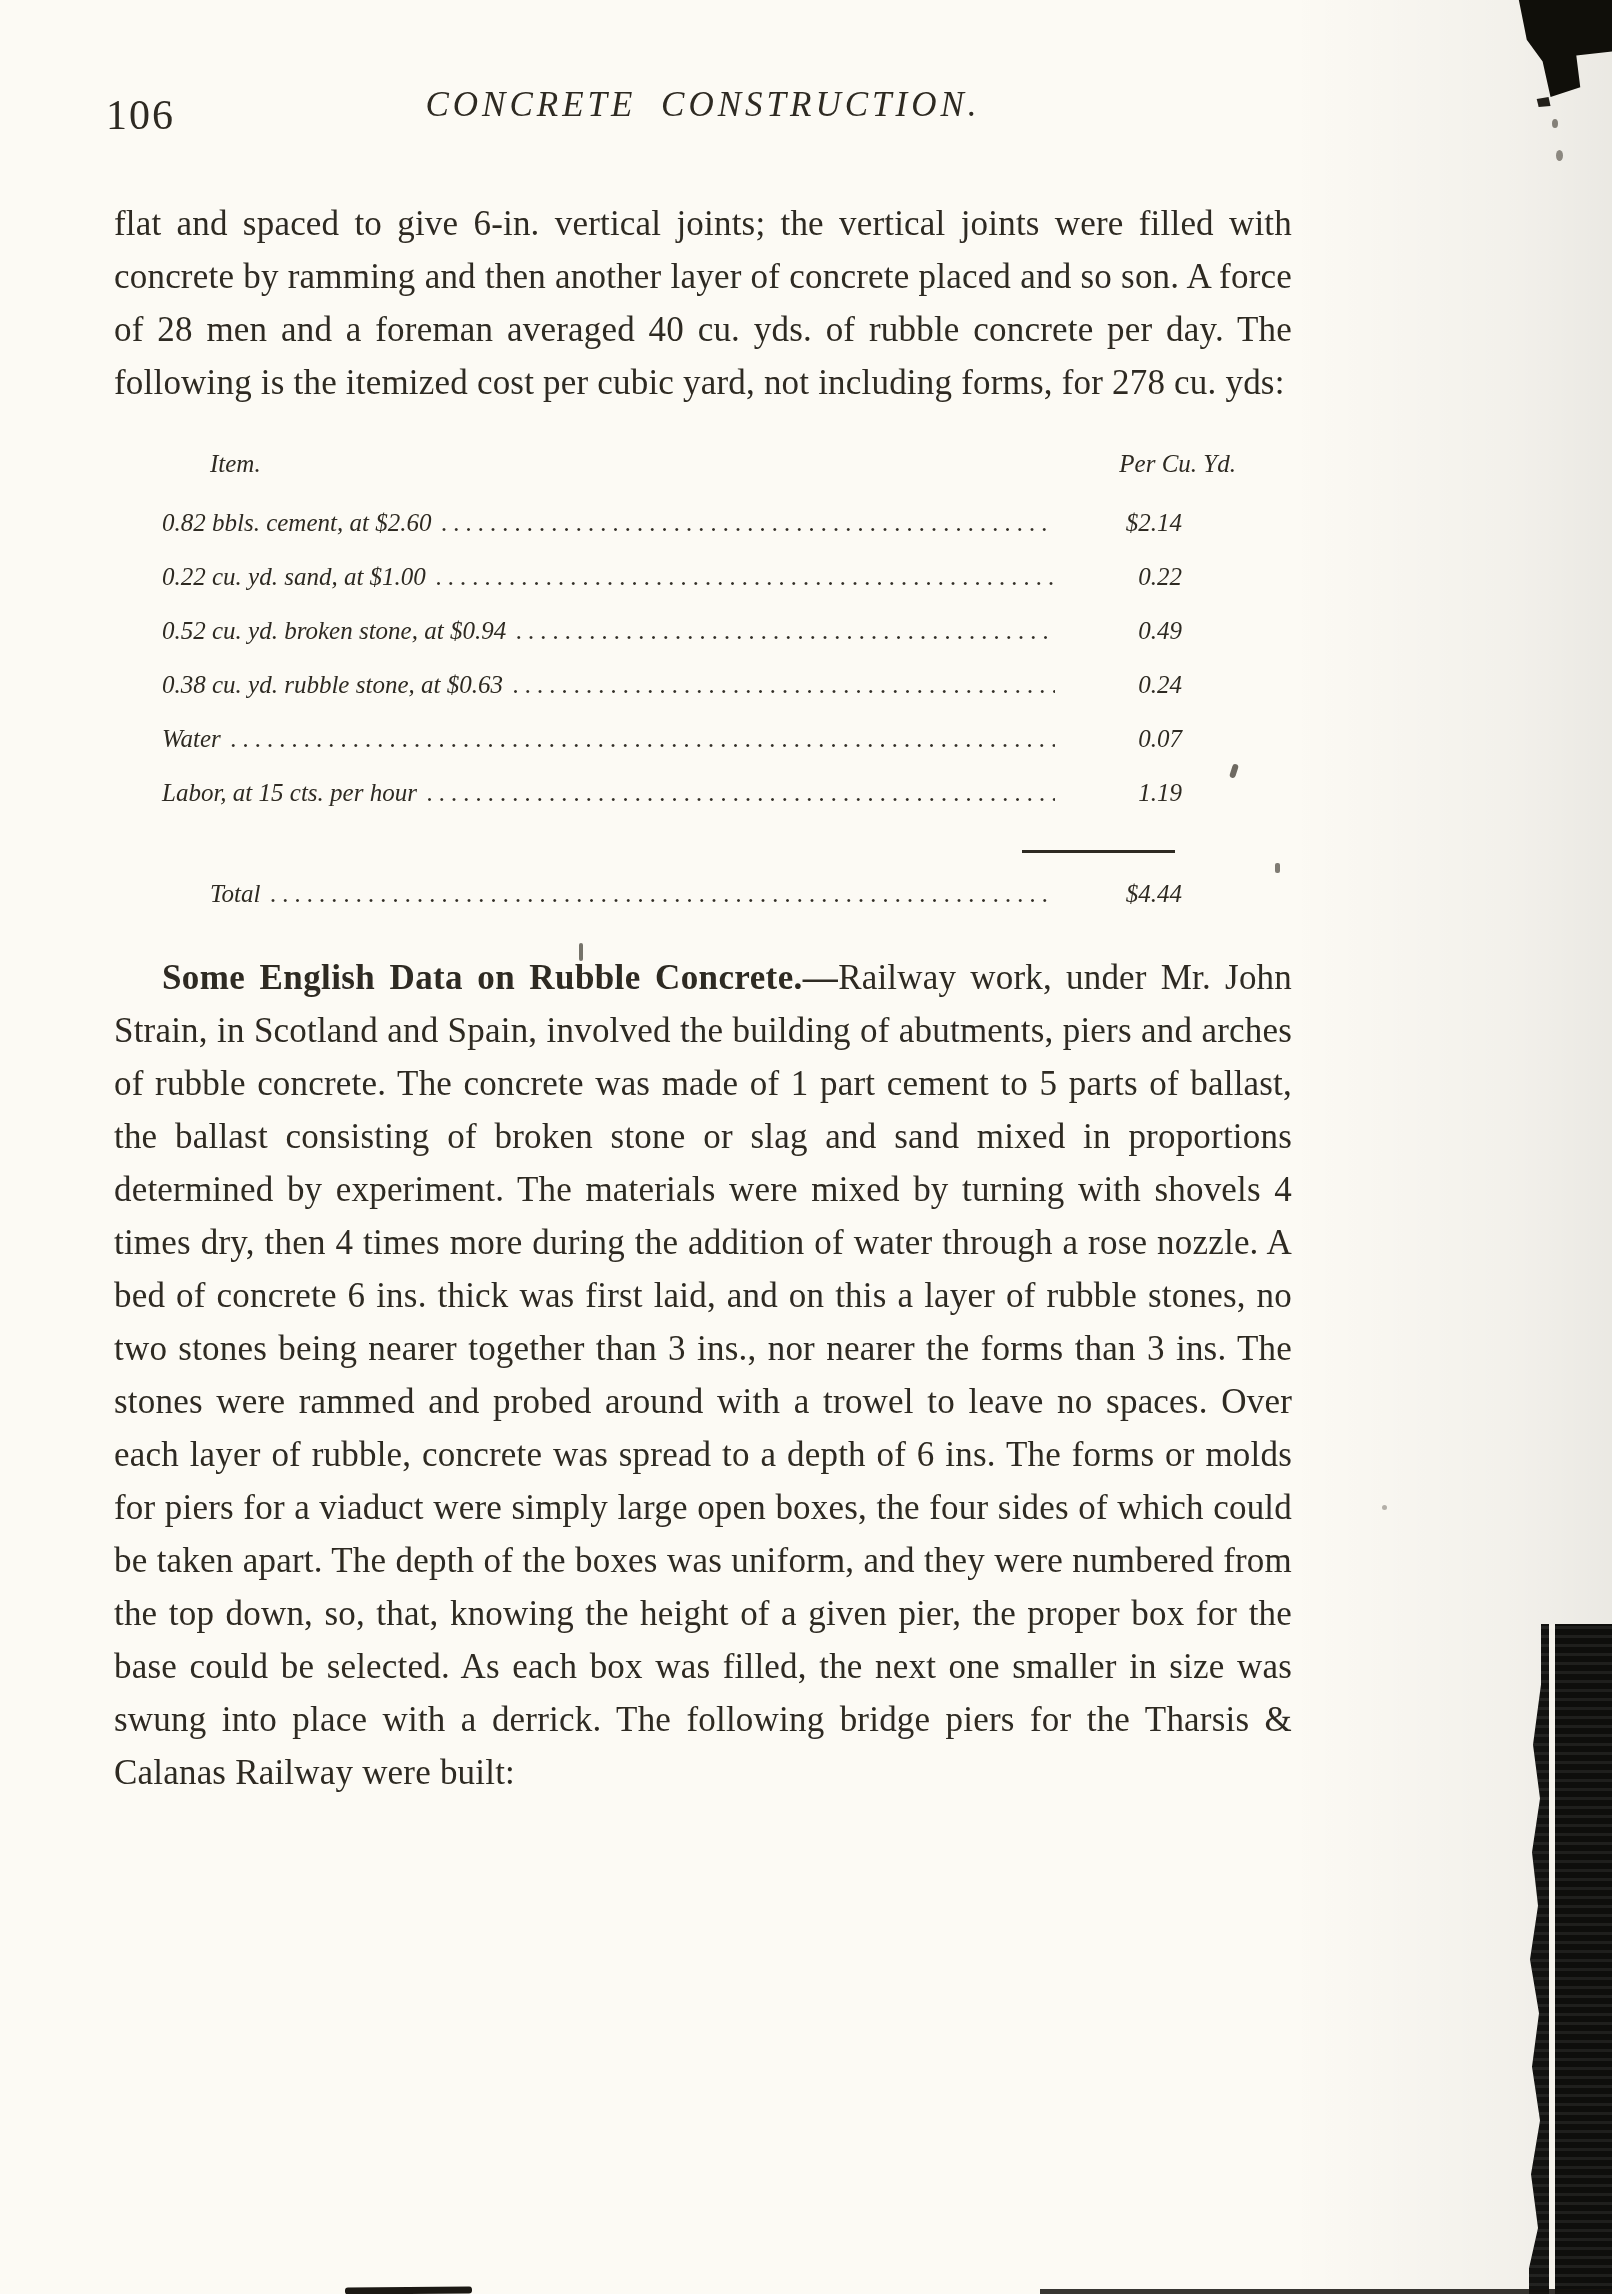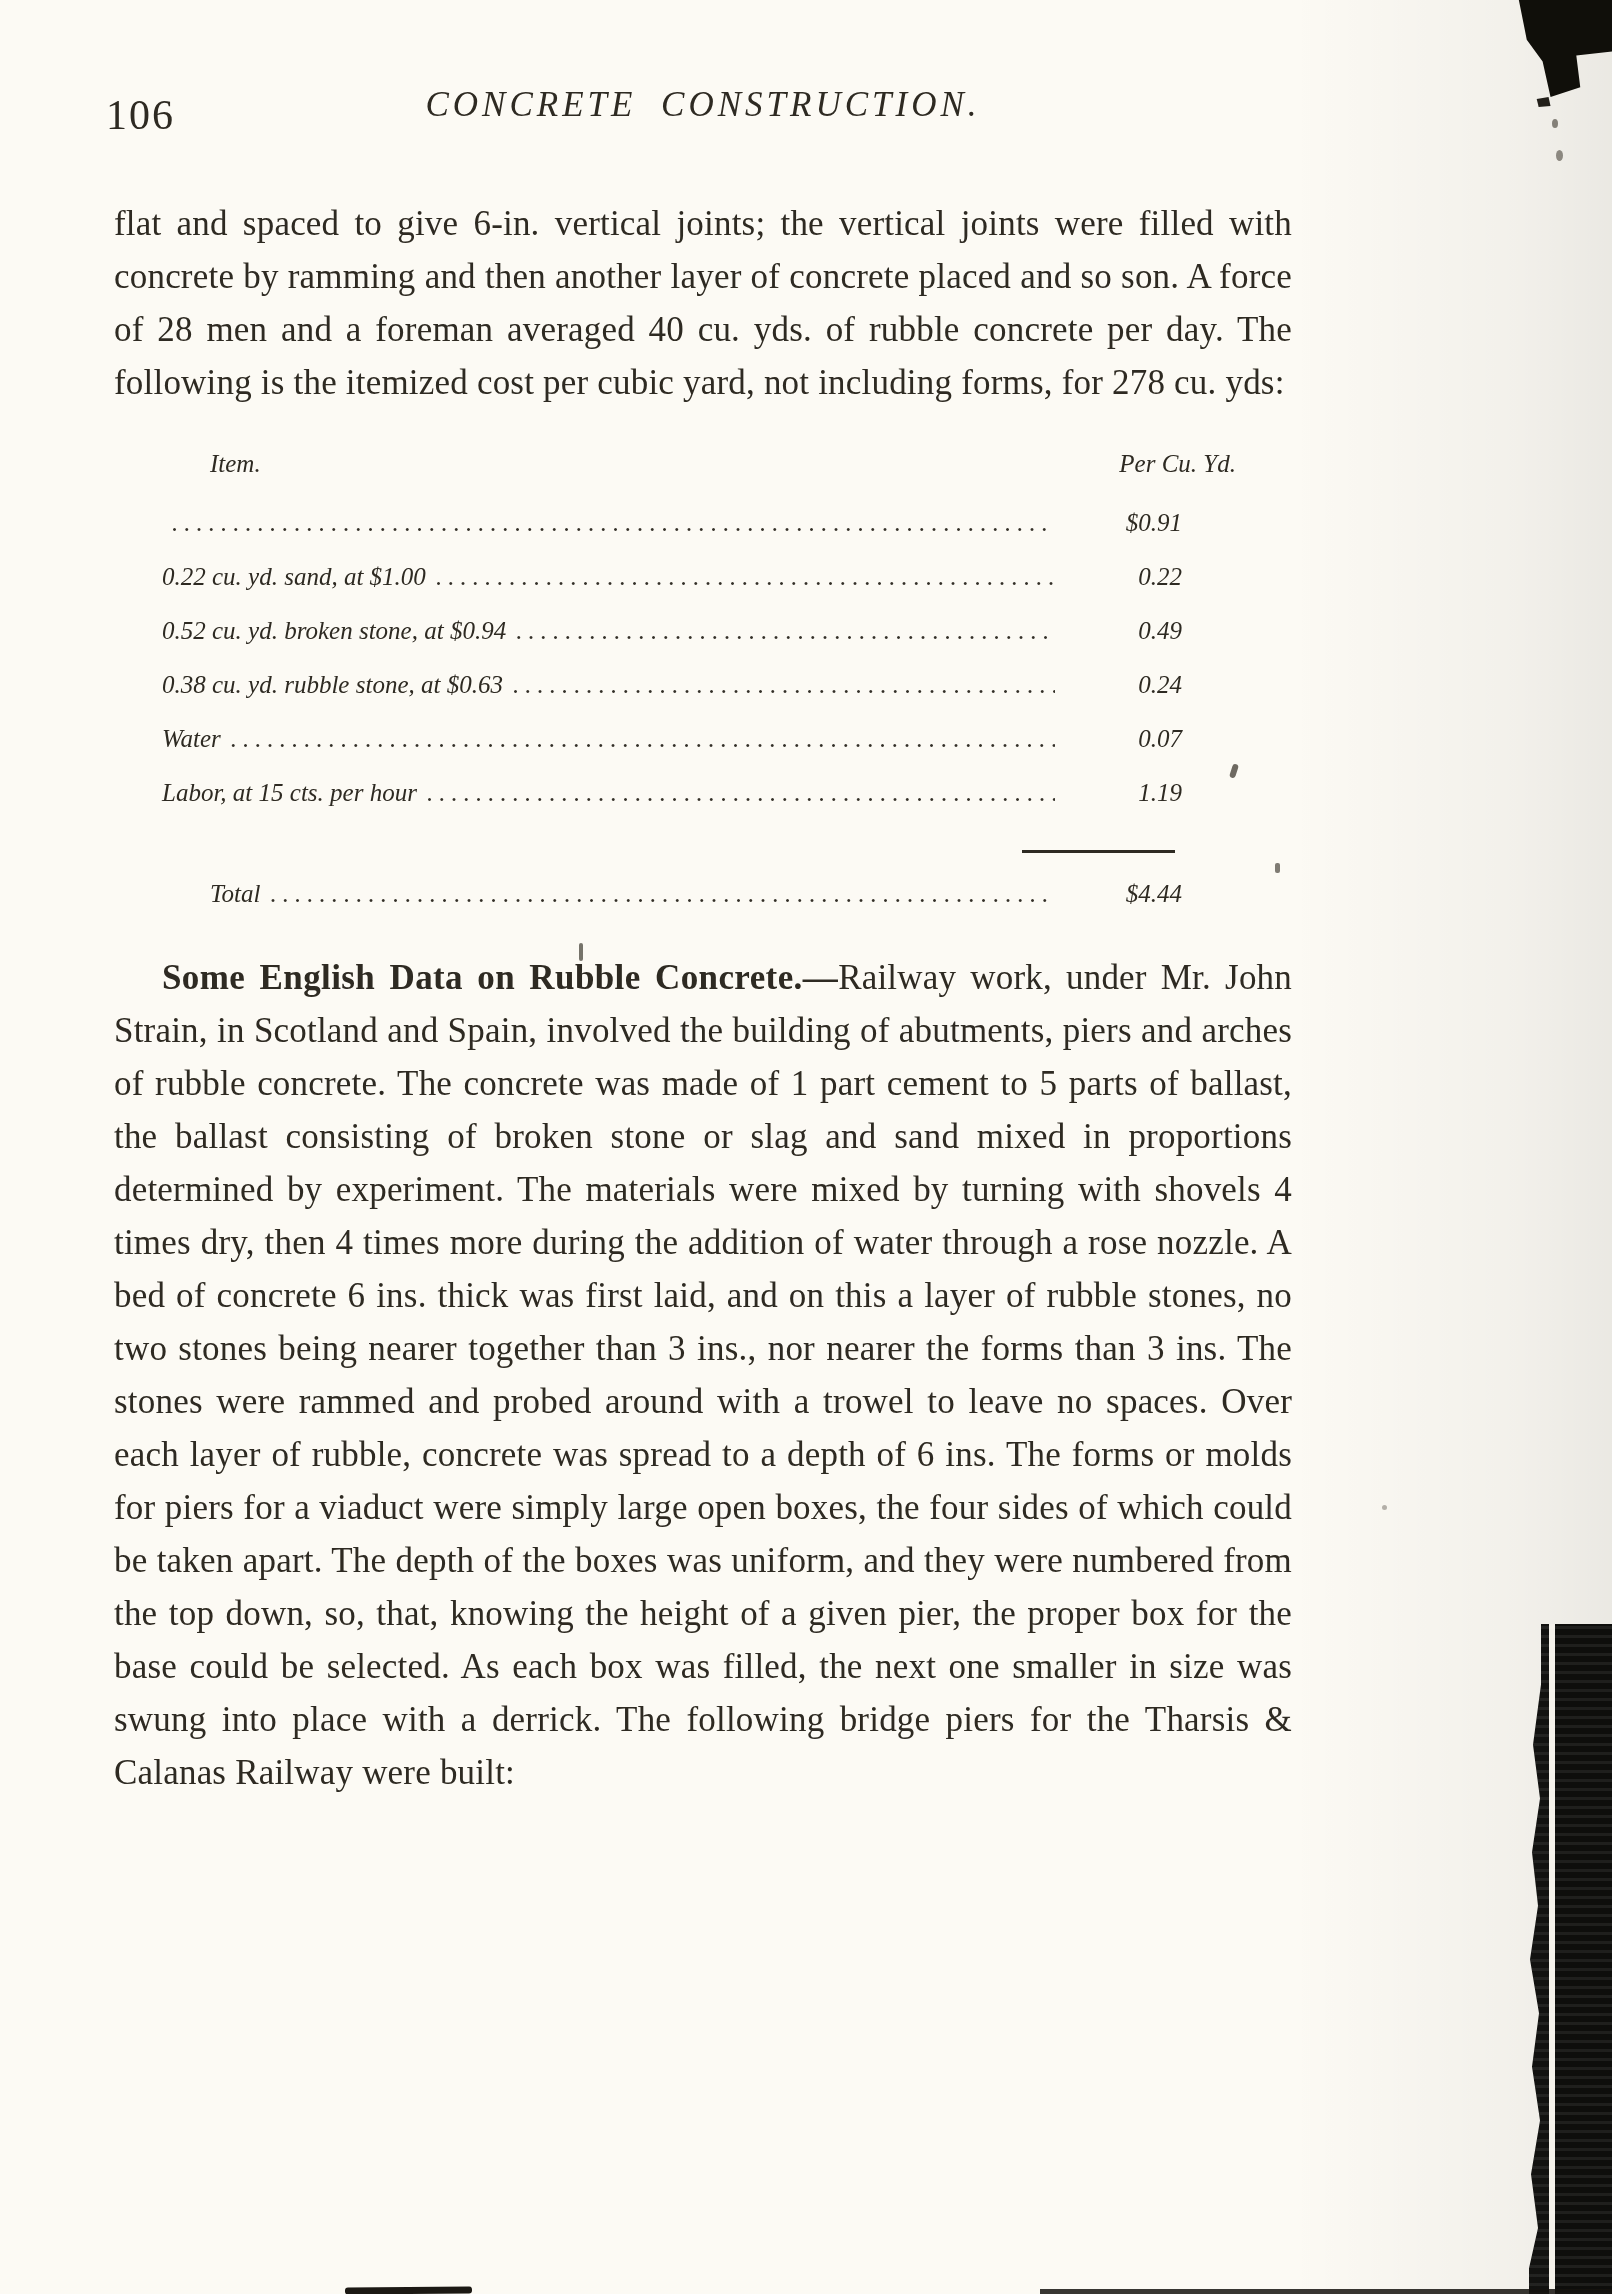--- a/index.html
+++ b/index.html
@@ -145,22 +145,23 @@
     <p class="para">flat and spaced to give 6-in. vertical joints; the vertical joints were filled with concrete by ramming and then another layer of concrete placed and so son.  A force of 28 men and a foreman averaged 40 cu. yds. of rubble concrete per day.  The following is the itemized cost per cubic yard, not including forms, for 278 cu. yds:</p>
 
     <div class="cost-table">
 
       <div class="t-head">
         <span class="item-h">Item.</span>
         <span class="per-h">Per Cu. Yd.</span>
       </div>
 
       <div class="row">
-        <span class="dots"></span>
-        <span class="val">$0.91</span>
+        <span class="item">0.82 bbls. cement, at $2.60</span>
+        <span class="dots"></span>
+        <span class="val">$2.14</span>
       </div>
       <div class="row">
         <span class="item">0.22 cu. yd. sand, at $1.00</span>
         <span class="dots"></span>
         <span class="val">0.22</span>
       </div>
       <div class="row">
         <span class="item">0.52 cu. yd. broken stone, at $0.94</span>
         <span class="dots"></span>
         <span class="val">0.49</span>

